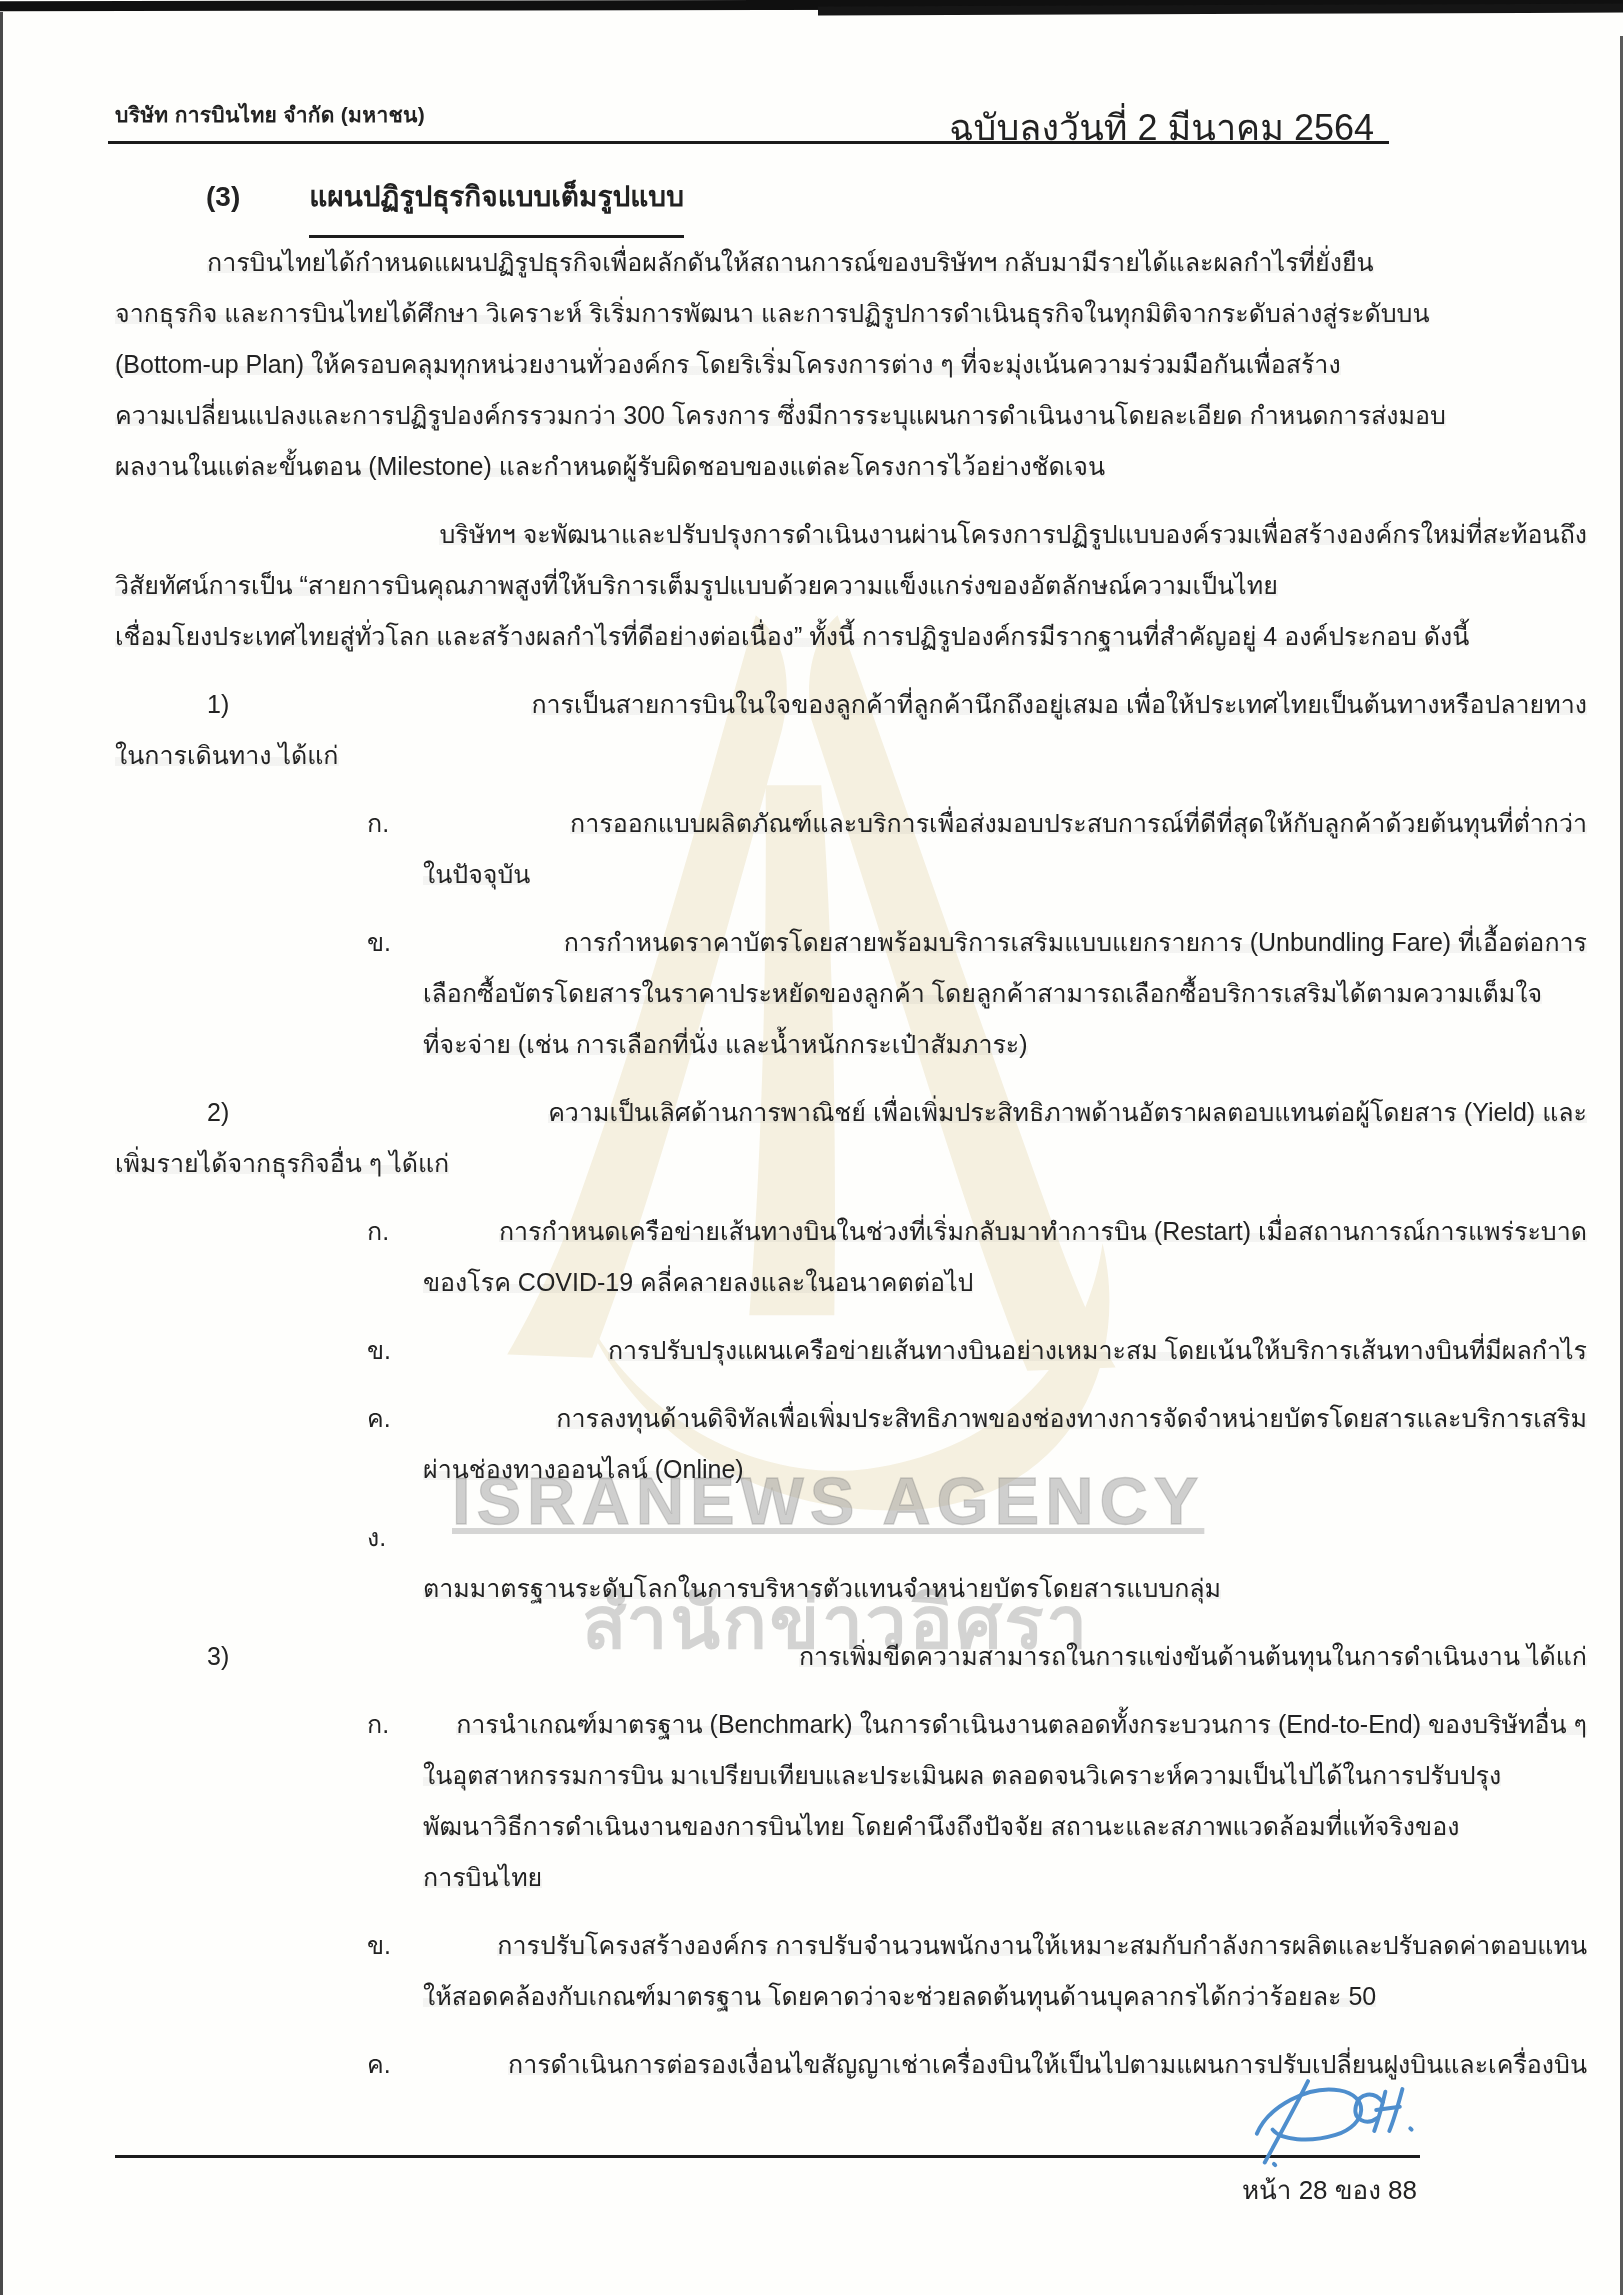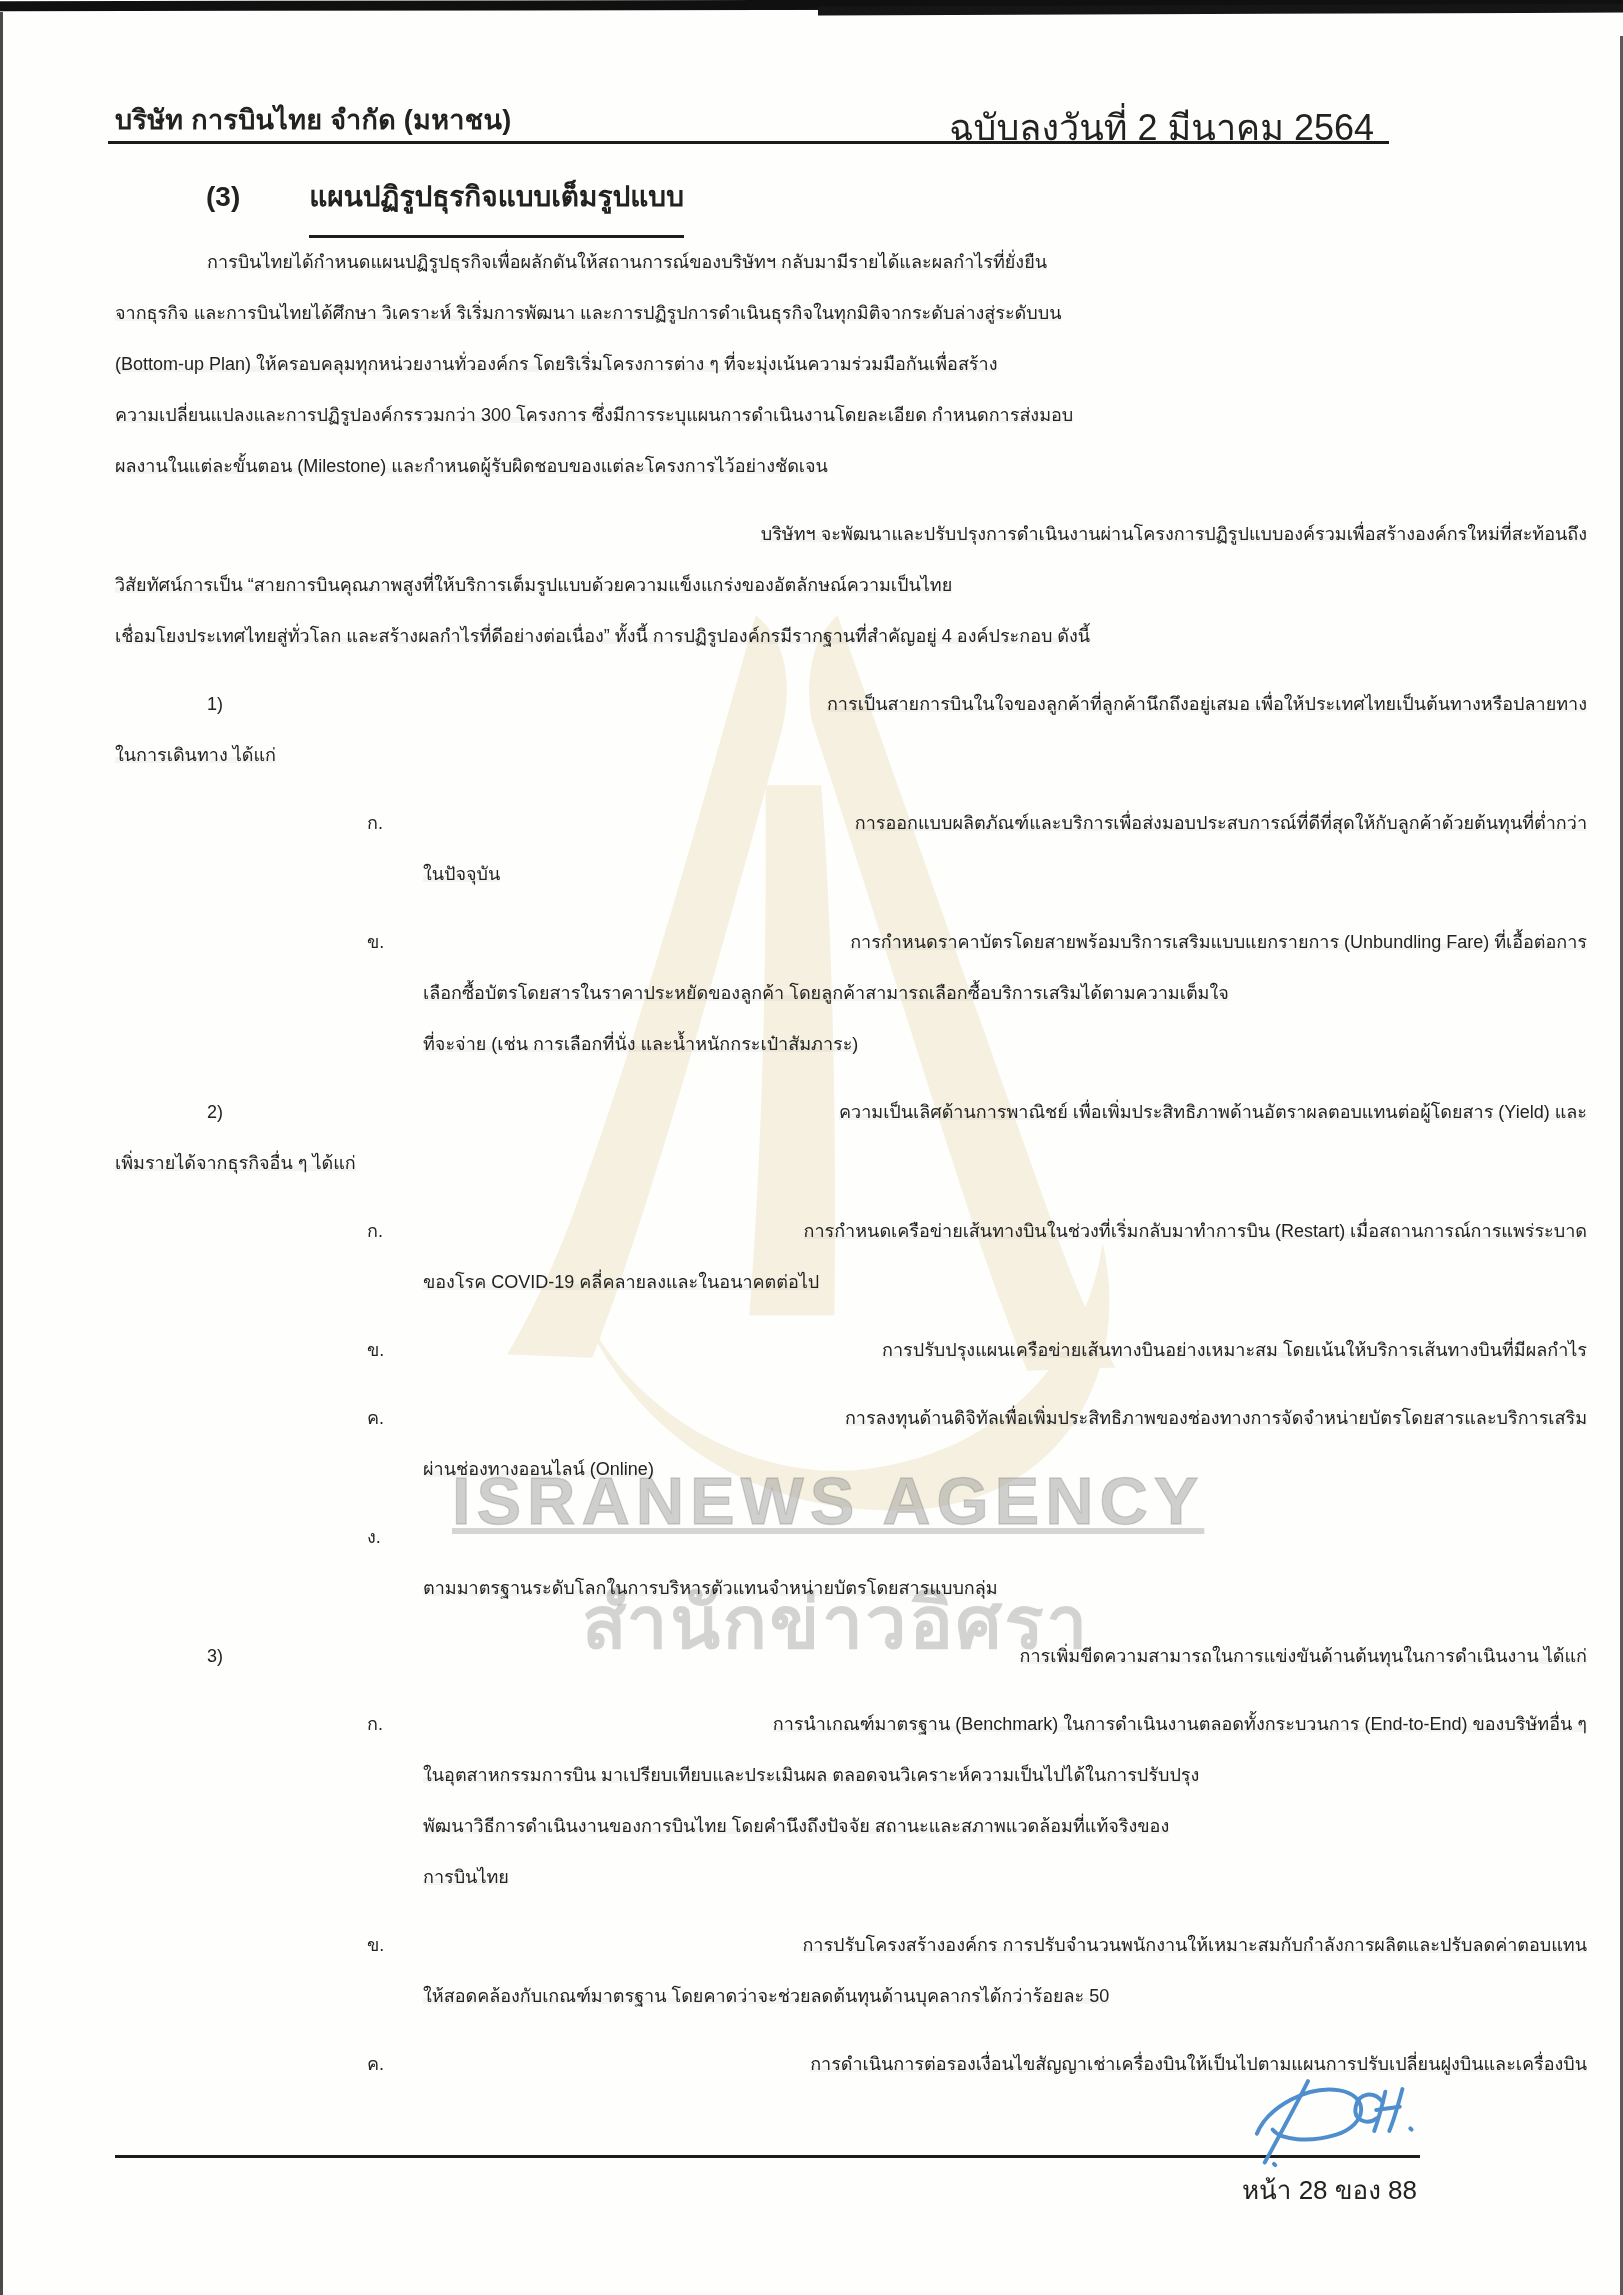--- a/index.html
+++ b/index.html
@@ -9,21 +9,21 @@
     font-family:"Liberation Sans", sans-serif;
     color:#222;
   }
   
   .scan-bar-top { position:absolute; left:0; top:0; width:1623px; height:9.8px; background:#101010; transform:rotate(-0.08deg); }
   .scan-bar-top2 { position:absolute; left:818px; top:5.2px; width:806px; height:9.2px; background:#161616; transform:rotate(-0.2deg); }
   .scan-edge-left { position:absolute; left:0; top:11.8px; width:3.3px; height:2284px; background:#4a4a4a; }
   .scan-edge-right { position:absolute; right:0; top:36px; width:3.3px; height:2260px; background:#5a5a5a; }
 
   
-  .hdr-left { position:absolute; left:115px; top:98px; font-size:27px; font-weight:600; letter-spacing:0.3px; }
+  .hdr-left { position:absolute; left:115px; top:98px; font-size:21px; font-weight:600; letter-spacing:0.3px; }
   .hdr-right { position:absolute; right:249px; top:99px; font-size:36px; font-weight:500; }
   .hdr-rule { position:absolute; left:108px; top:141px; width:1281px; height:3.3px; background:#1b1b1b; }
 
   
   .wm { position:absolute; z-index:1; pointer-events:none; }
   .wm-logo { left:458px; top:589px; }
   .wm-en {
     left:452px; top:1462px; width:818px;
     font-size:67px; font-weight:bold; letter-spacing:5.9px;
     color:rgba(142,142,142,0.42);
@@ -38,21 +38,21 @@
     white-space:nowrap;
   }
 
   
   .heading { position:absolute; left:206px; top:174px; z-index:2; font-size:28px; font-weight:bold; white-space:nowrap; }
   .heading .sec-no { display:inline-block; }
   .heading .sec-title { display:inline-block; margin-left:69px; border-bottom:3.3px solid #1d1d1d; padding-bottom:17px; }
 
   
   .content { position:absolute; left:115px; top:237px; width:1472px; z-index:2; }
-  .line { position:relative; height:51px; line-height:51px; font-size:18px; white-space:nowrap; }
+  .line { position:relative; height:51px; line-height:51px; font-size:25px; white-space:nowrap; }
   .line.gap { margin-top:17px;text-align:right; }
   .line .txt {
     background:linear-gradient(180deg, rgba(0,0,0,0) 58%, rgba(110,110,110,0.07) 58%, rgba(110,110,110,0.07) 90%, rgba(0,0,0,0) 90%);
   }
   .line .label { position:absolute; top:0; }
   .line.first .txt { margin-left:92px; }
   .line.margin .txt { margin-left:0; }
   .line.num .label { left:92px; }
   .line.num .txt { margin-left:87px; }
   .line.sub .label { left:252px; }

